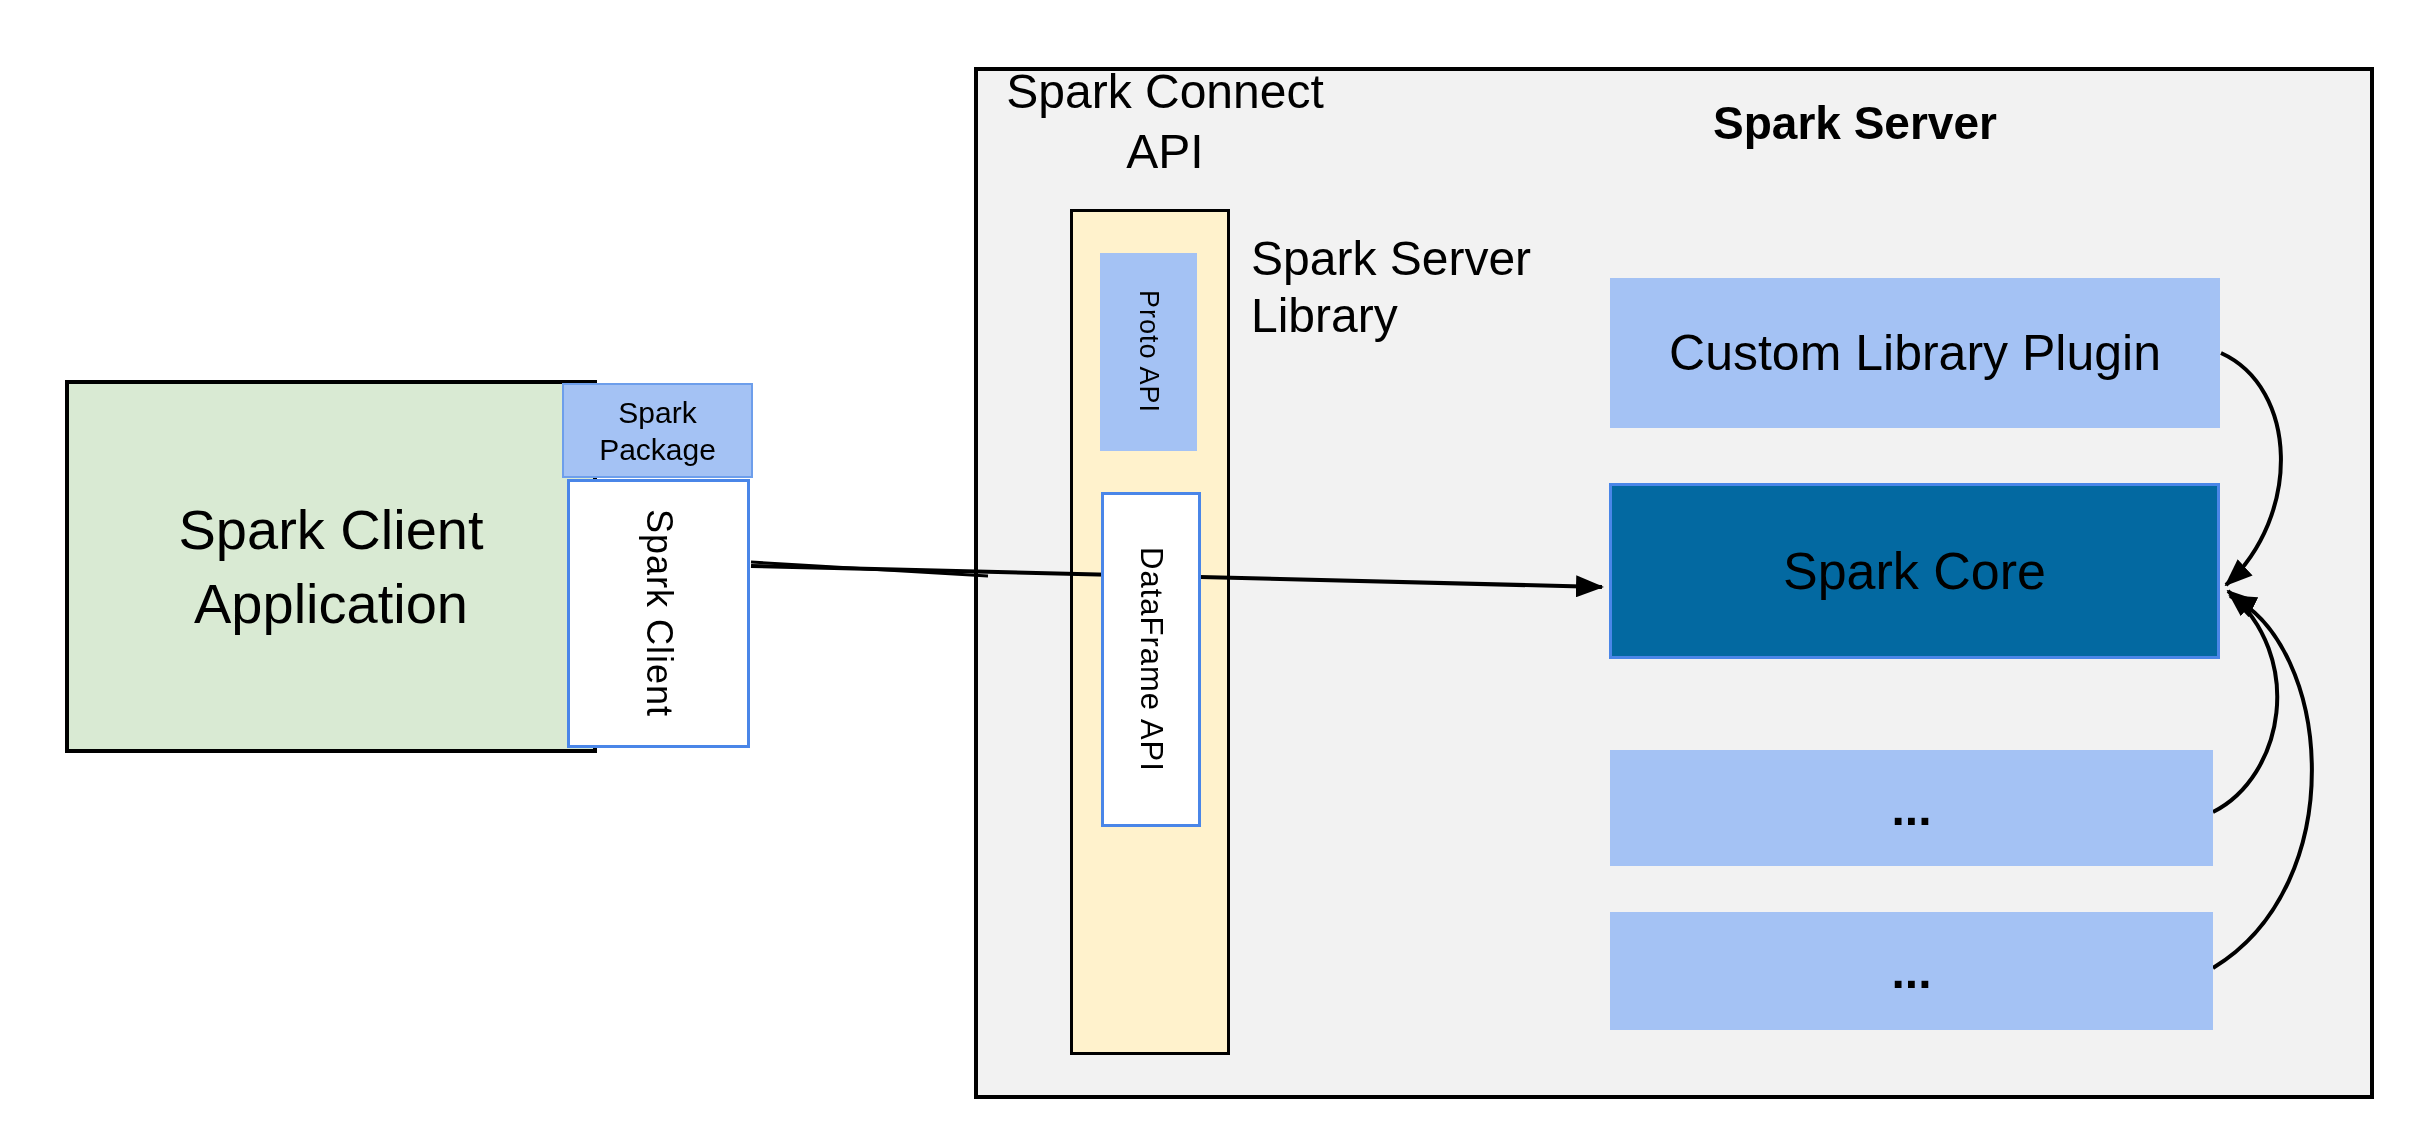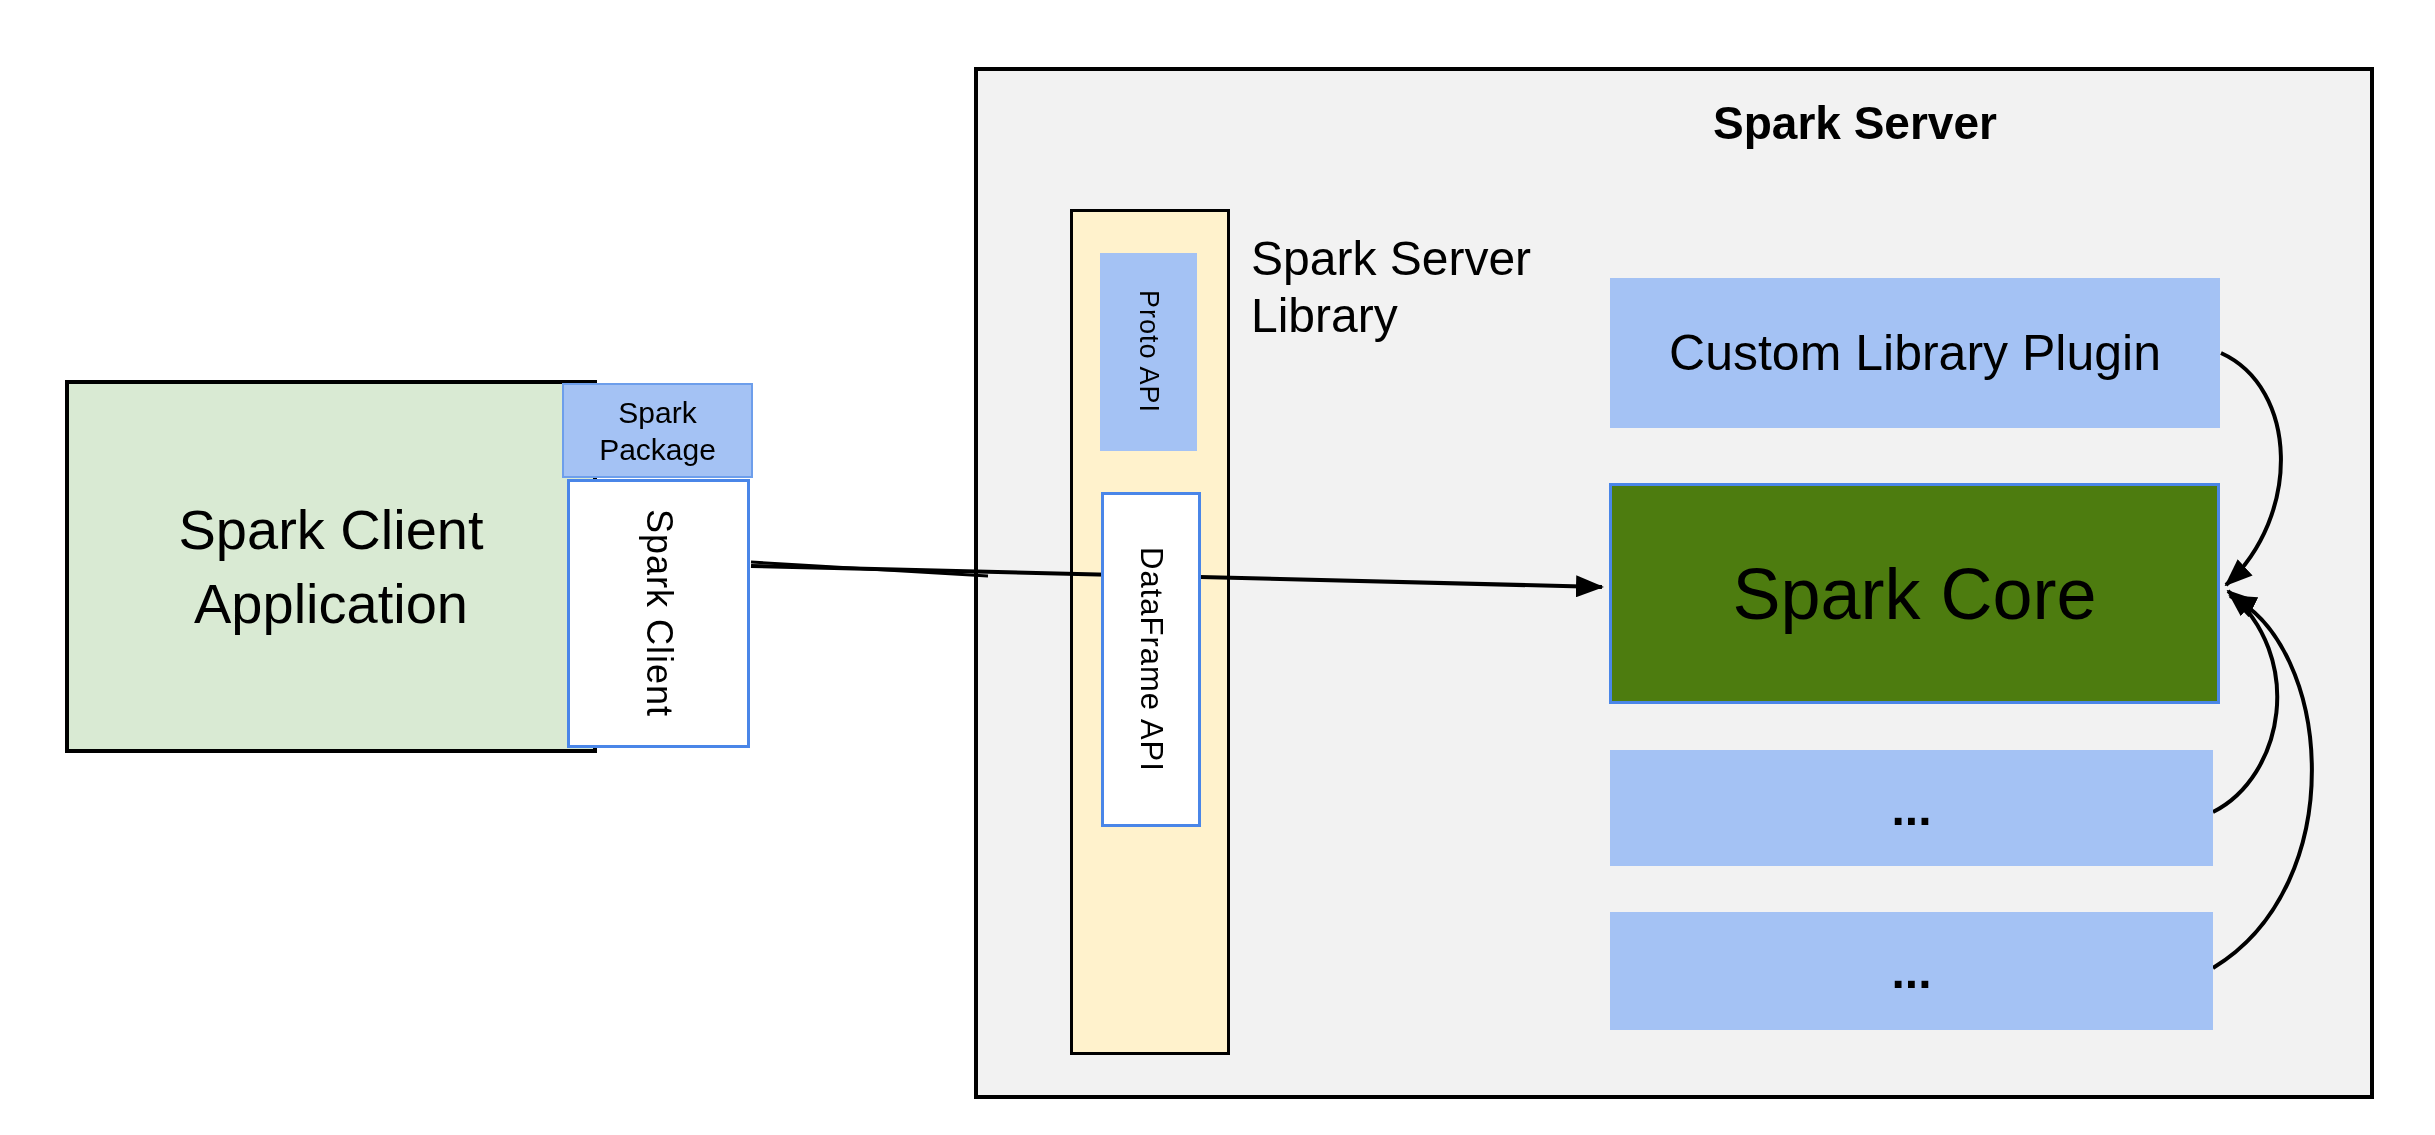--- a/index.html
+++ b/index.html
@@ -34,22 +34,22 @@
     background:var(--blue-fill);border:2px solid var(--package-border);
     font-size:30px;line-height:37px;}
   #spark-client-box{left:567px;top:479px;width:183px;height:269px;
     background:#fff;border:3px solid var(--blue-border);}
   #proto-api-box{left:1100px;top:253px;width:97px;height:198px;
     background:var(--blue-fill);}
   #dataframe-api-box{left:1101px;top:492px;width:100px;height:335px;
     background:#fff;border:3px solid var(--blue-border);}
   #custom-plugin-box{left:1610px;top:278px;width:610px;height:150px;
     background:var(--blue-fill);font-size:50px;text-align:right;}
-  #spark-core-box{left:1609px;top:483px;width:611px;height:221px;
-    background:#4d7c0f;border:3px solid var(--blue-border);font-size:72px;}
+  #spark-core-box{left:1609px;top:483px;width:611px;height:176px;
+    background:#0369a1;border:3px solid var(--blue-border);font-size:52px;}
   #placeholder-box-1{left:1610px;top:750px;width:603px;height:116px;
     background:var(--blue-fill);font-size:48px;font-weight:bold;}
   #placeholder-box-2{left:1610px;top:912px;width:603px;height:118px;
     background:var(--blue-fill);font-size:48px;font-weight:bold;}
 
   .vtext{writing-mode:vertical-rl;text-orientation:mixed;letter-spacing:1px;}
   #spark-client-box .vtext{font-size:36px;}
   #proto-api-box .vtext{font-size:27px;}
   #dataframe-api-box .vtext{font-size:31px;}
 
@@ -110,17 +110,19 @@
   <div id="spark-core-box" class="abs center fg">
     <span>Spark Core</span>
   </div>
   <div id="placeholder-box-1" class="abs center fg">
     <span>...</span>
   </div>
   <div id="placeholder-box-2" class="abs center fg">
     <span>...</span>
   </div>
 
+  <div id="connect-api-label" class="abs lbl pre">Spark Connect
+API</div>
   <div id="server-title" class="abs lbl">Spark Server</div>
   <div id="server-library-label" class="abs lbl pre">Spark Server
 Library</div>
 
 </div>
 
 </body></html>

